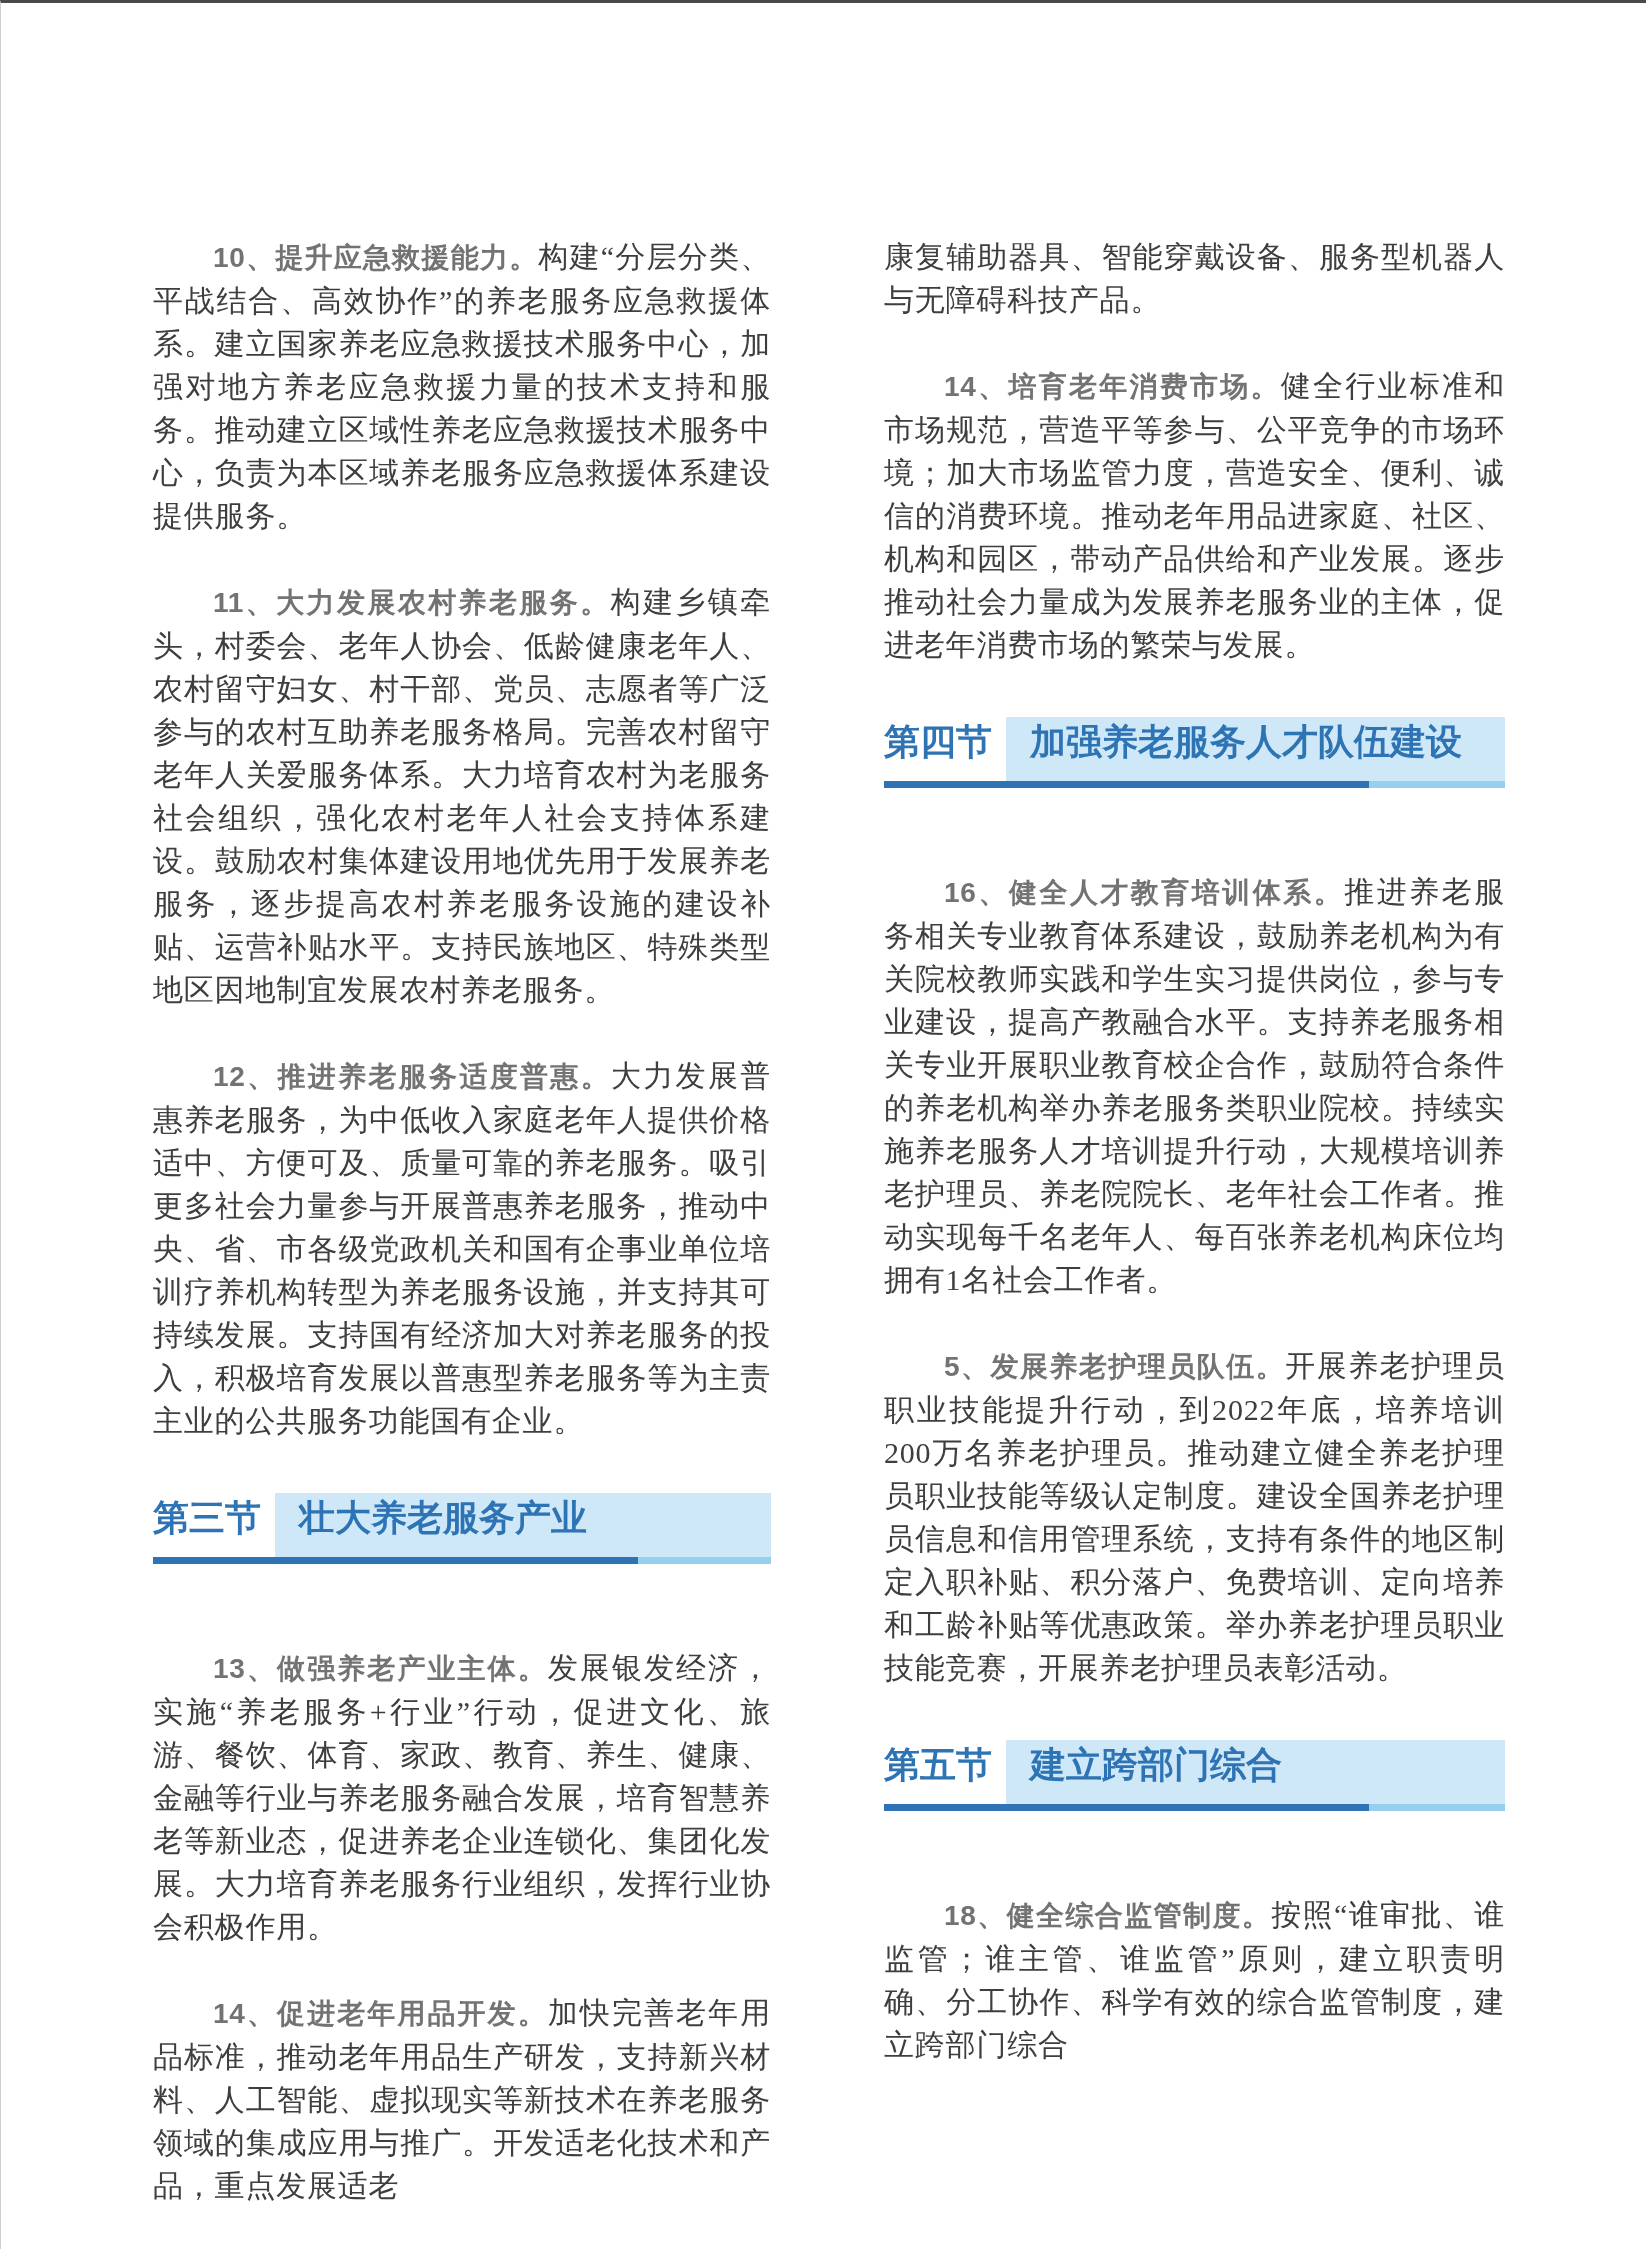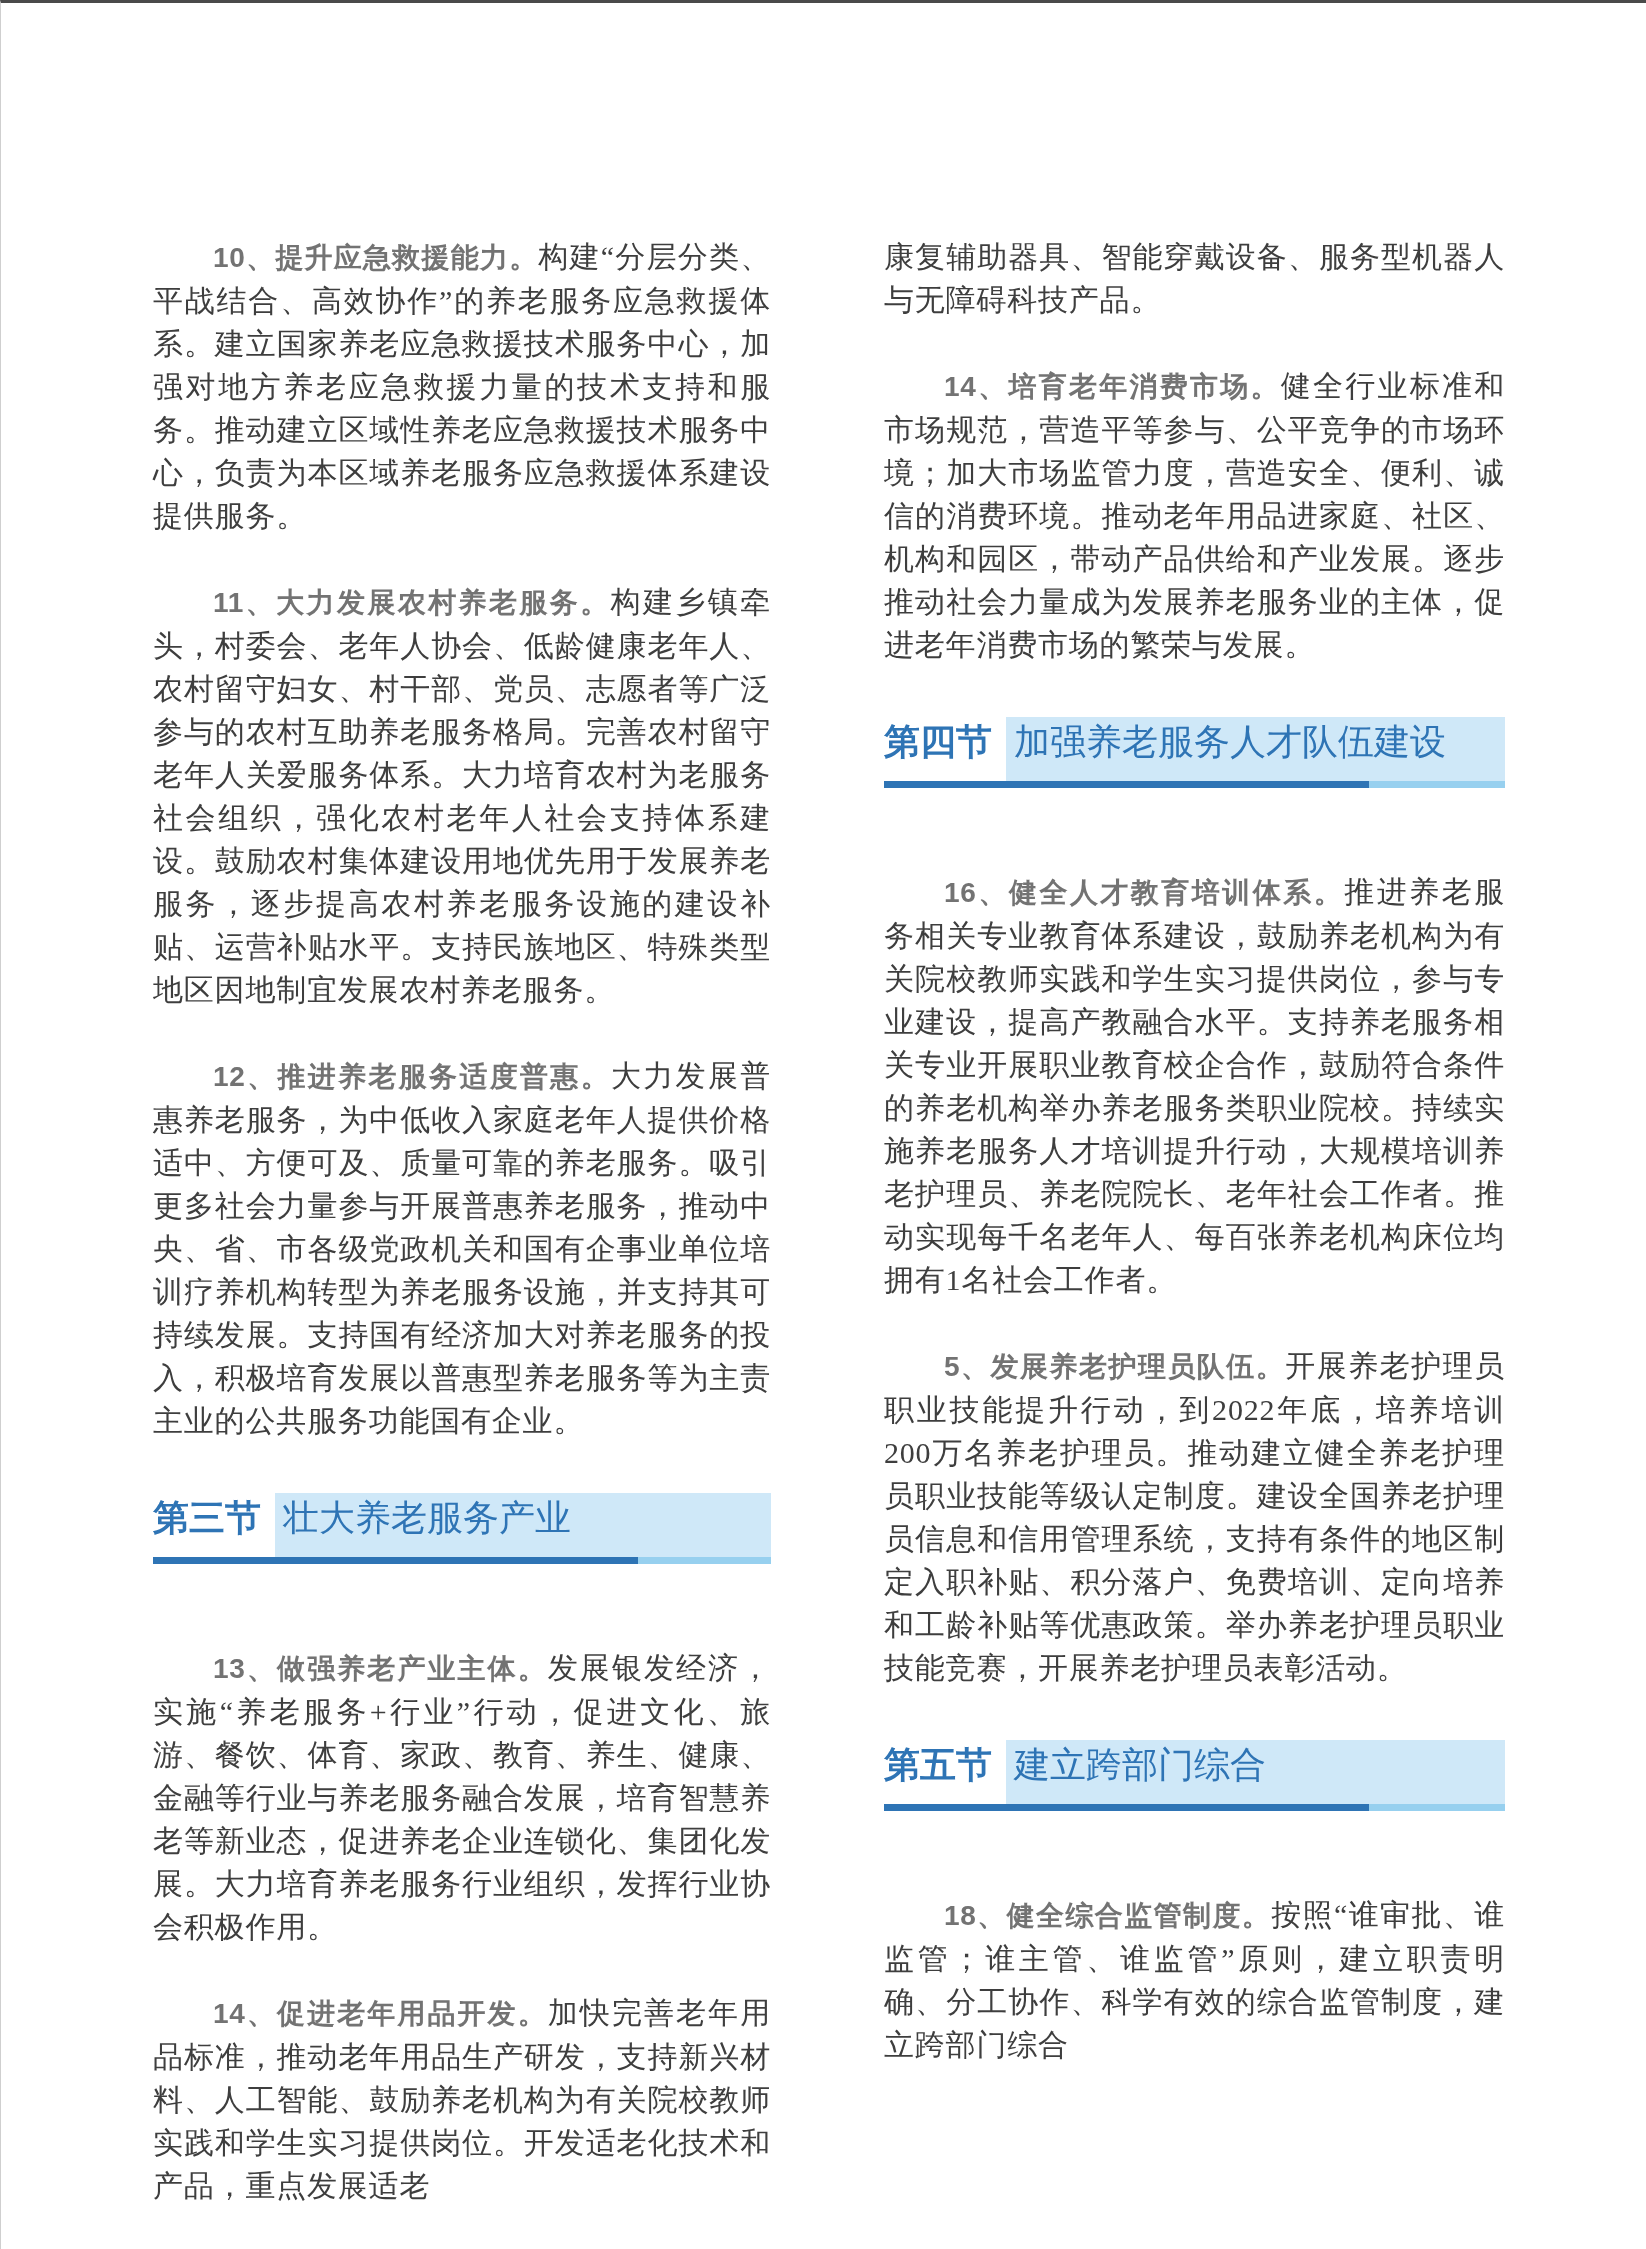--- a/index.html
+++ b/index.html
@@ -50,26 +50,26 @@
     font-weight:bold;
     font-size:36px;
     line-height:49px;
     color:var(--accent-blue,#2e74b5);
     background:#ffffff;
     white-space:nowrap;
   }
   .sec-title{
     flex:1 1 auto;
     font-family:"Liberation Sans","DejaVu Sans",sans-serif;
-    font-weight:normal;
+    font-weight:bold;
     font-size:36px;
     line-height:49px;
     color:var(--accent-blue,#2e74b5);
     background:var(--header-box,#cfe8f8);
-    padding-left:8px;
+    padding-left:24px;
     white-space:nowrap;
     overflow:hidden;
   }
   .sec-underline{
     display:flex;
     height:7px;
   }
   .sec-underline .dark{
     flex:0 0 485px;
     background:var(--accent-blue,#2e74b5);
@@ -91,21 +91,21 @@
         <div class="sec-row">
           <span class="sec-label">第三节</span>
           <span class="sec-title">壮大养老服务产业</span>
         </div>
         <div class="sec-underline">
           <span class="dark"></span>
           <span class="light"></span>
         </div>
       </div>
       <p class="para"><span class="lead">13、做强养老产业主体。</span><span>发展银发经济，实施“养老服务+行业”行动，促进文化、旅游、餐饮、体育、家政、教育、养生、健康、金融等行业与养老服务融合发展，培育智慧养老等新业态，促进养老企业连锁化、集团化发展。大力培育养老服务行业组织，发挥行业协会积极作用。</span></p>
-      <p class="para"><span class="lead">14、促进老年用品开发。</span><span>加快完善老年用品标准，推动老年用品生产研发，支持新兴材料、人工智能、鼓励养老机构为有关院校教师实践和学生实习提供岗位。开发适老化技术和产品，重点发展适老</span></p>
+      <p class="para"><span class="lead">14、促进老年用品开发。</span><span>加快完善老年用品标准，推动老年用品生产研发，支持新兴材料、人工智能、虚拟现实等新技术在养老服务领域的集成应用与推广。开发适老化技术和产品，重点发展适老</span></p>
     </div>
   <div id="col-right" class="column right">
       <p class="para no-indent"><span>康复辅助器具、智能穿戴设备、服务型机器人与无障碍科技产品。</span></p>
       <p class="para"><span class="lead">14、培育老年消费市场。</span><span>健全行业标准和市场规范，营造平等参与、公平竞争的市场环境；加大市场监管力度，营造安全、便利、诚信的消费环境。推动老年用品进家庭、社区、机构和园区，带动产品供给和产业发展。逐步推动社会力量成为发展养老服务业的主体，促进老年消费市场的繁荣与发展。</span></p>
       <div class="section-header">
         <div class="sec-row">
           <span class="sec-label">第四节</span>
           <span class="sec-title">加强养老服务人才队伍建设</span>
         </div>
         <div class="sec-underline">

